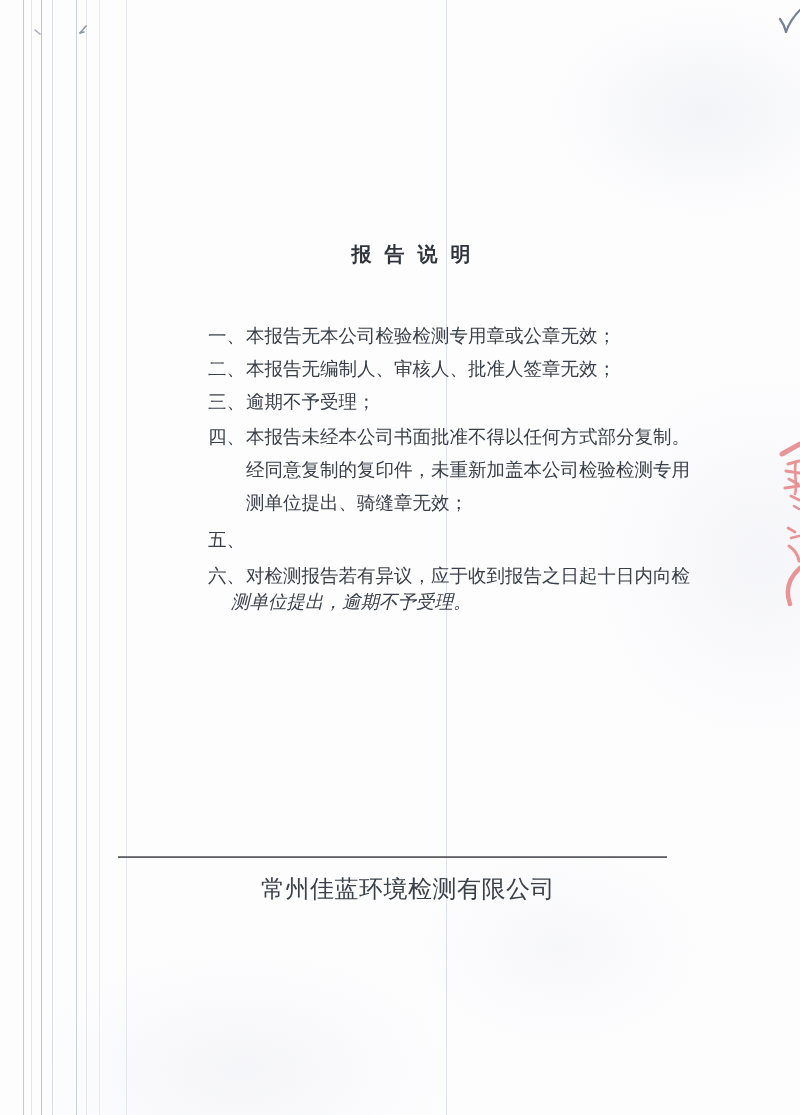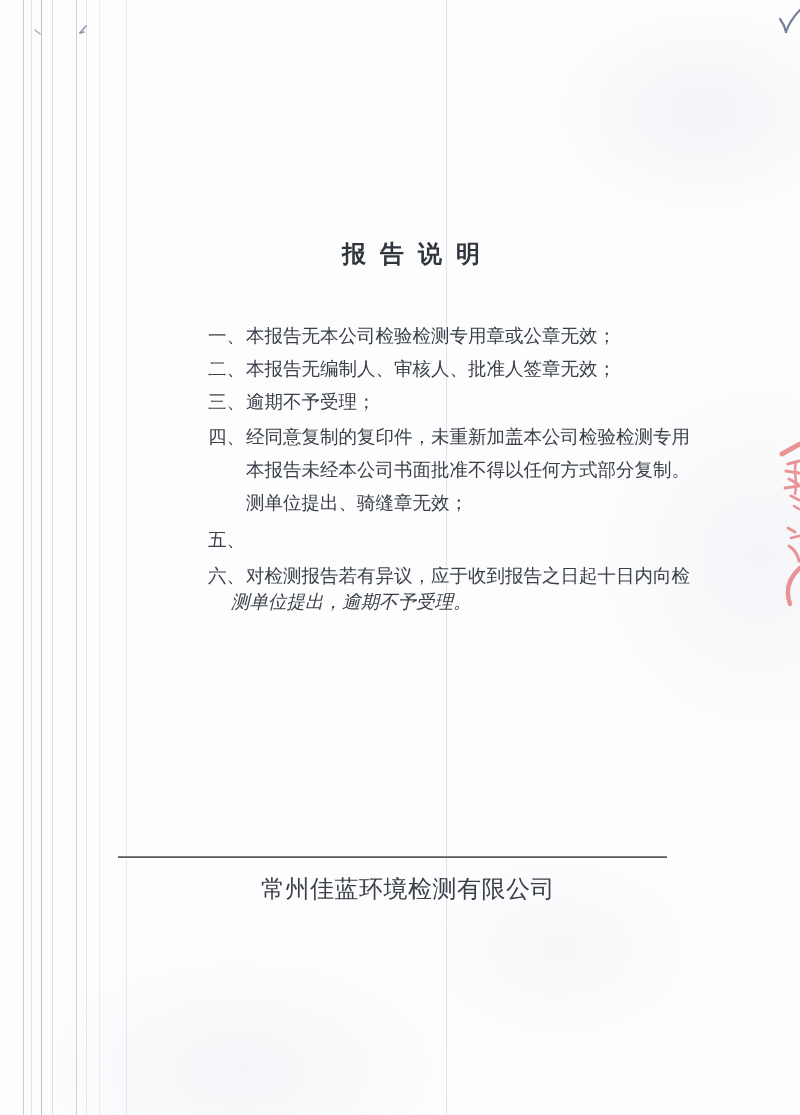--- a/index.html
+++ b/index.html
@@ -24,21 +24,21 @@
   .e4{left:52px;background:rgba(160,170,188,0.38);}
   .e5{left:76px;background:rgba(148,158,180,0.48);}
   .e6{left:86px;background:rgba(178,186,202,0.32);}
   .e7{left:99px;background:rgba(185,192,208,0.28);}
   .e8{left:126px;background:rgba(180,190,218,0.30);}
   
   .crease{position:absolute;top:0;bottom:0;left:446px;width:1px;background:rgba(198,203,236,0.55);}
 
   .title{
     position:absolute;left:120px;top:236px;width:586px;
-    text-align:center;font-size:24px;font-weight:bold;
+    text-align:center;font-size:20px;font-weight:bold;
     letter-spacing:4px;color:#30353d;line-height:36px;
   }
   .list{
     position:absolute;left:208px;top:320px;width:515px;
     font-size:18.5px;color:#3a4049;
   }
   .item{display:flex;align-items:flex-start;}
   .item .num{flex:0 0 38px;line-height:33px;}
   .item .lines{flex:1;min-width:0;}
   .line{line-height:33px;white-space:nowrap;}
@@ -113,22 +113,22 @@
     </div>
     <div class="item item-3">
       <span class="num">三、</span>
       <div class="lines">
         <div class="line">逾期不予受理；</div>
       </div>
     </div>
     <div class="item item-4">
       <span class="num">四、</span>
       <div class="lines">
+        <div class="line">本报告未经本公司书面批准不得以任何方式部分复制。</div>
         <div class="line">经同意复制的复印件，未重新加盖本公司检验检测专用</div>
-        <div class="line">本报告未经本公司书面批准不得以任何方式部分复制。</div>
         <div class="line">测单位提出、骑缝章无效；</div>
       </div>
     </div>
     <div class="item item-5">
       <span class="num">五、</span>
       <div class="lines">
       </div>
     </div>
     <div class="item item-6">
       <span class="num">六、</span>

